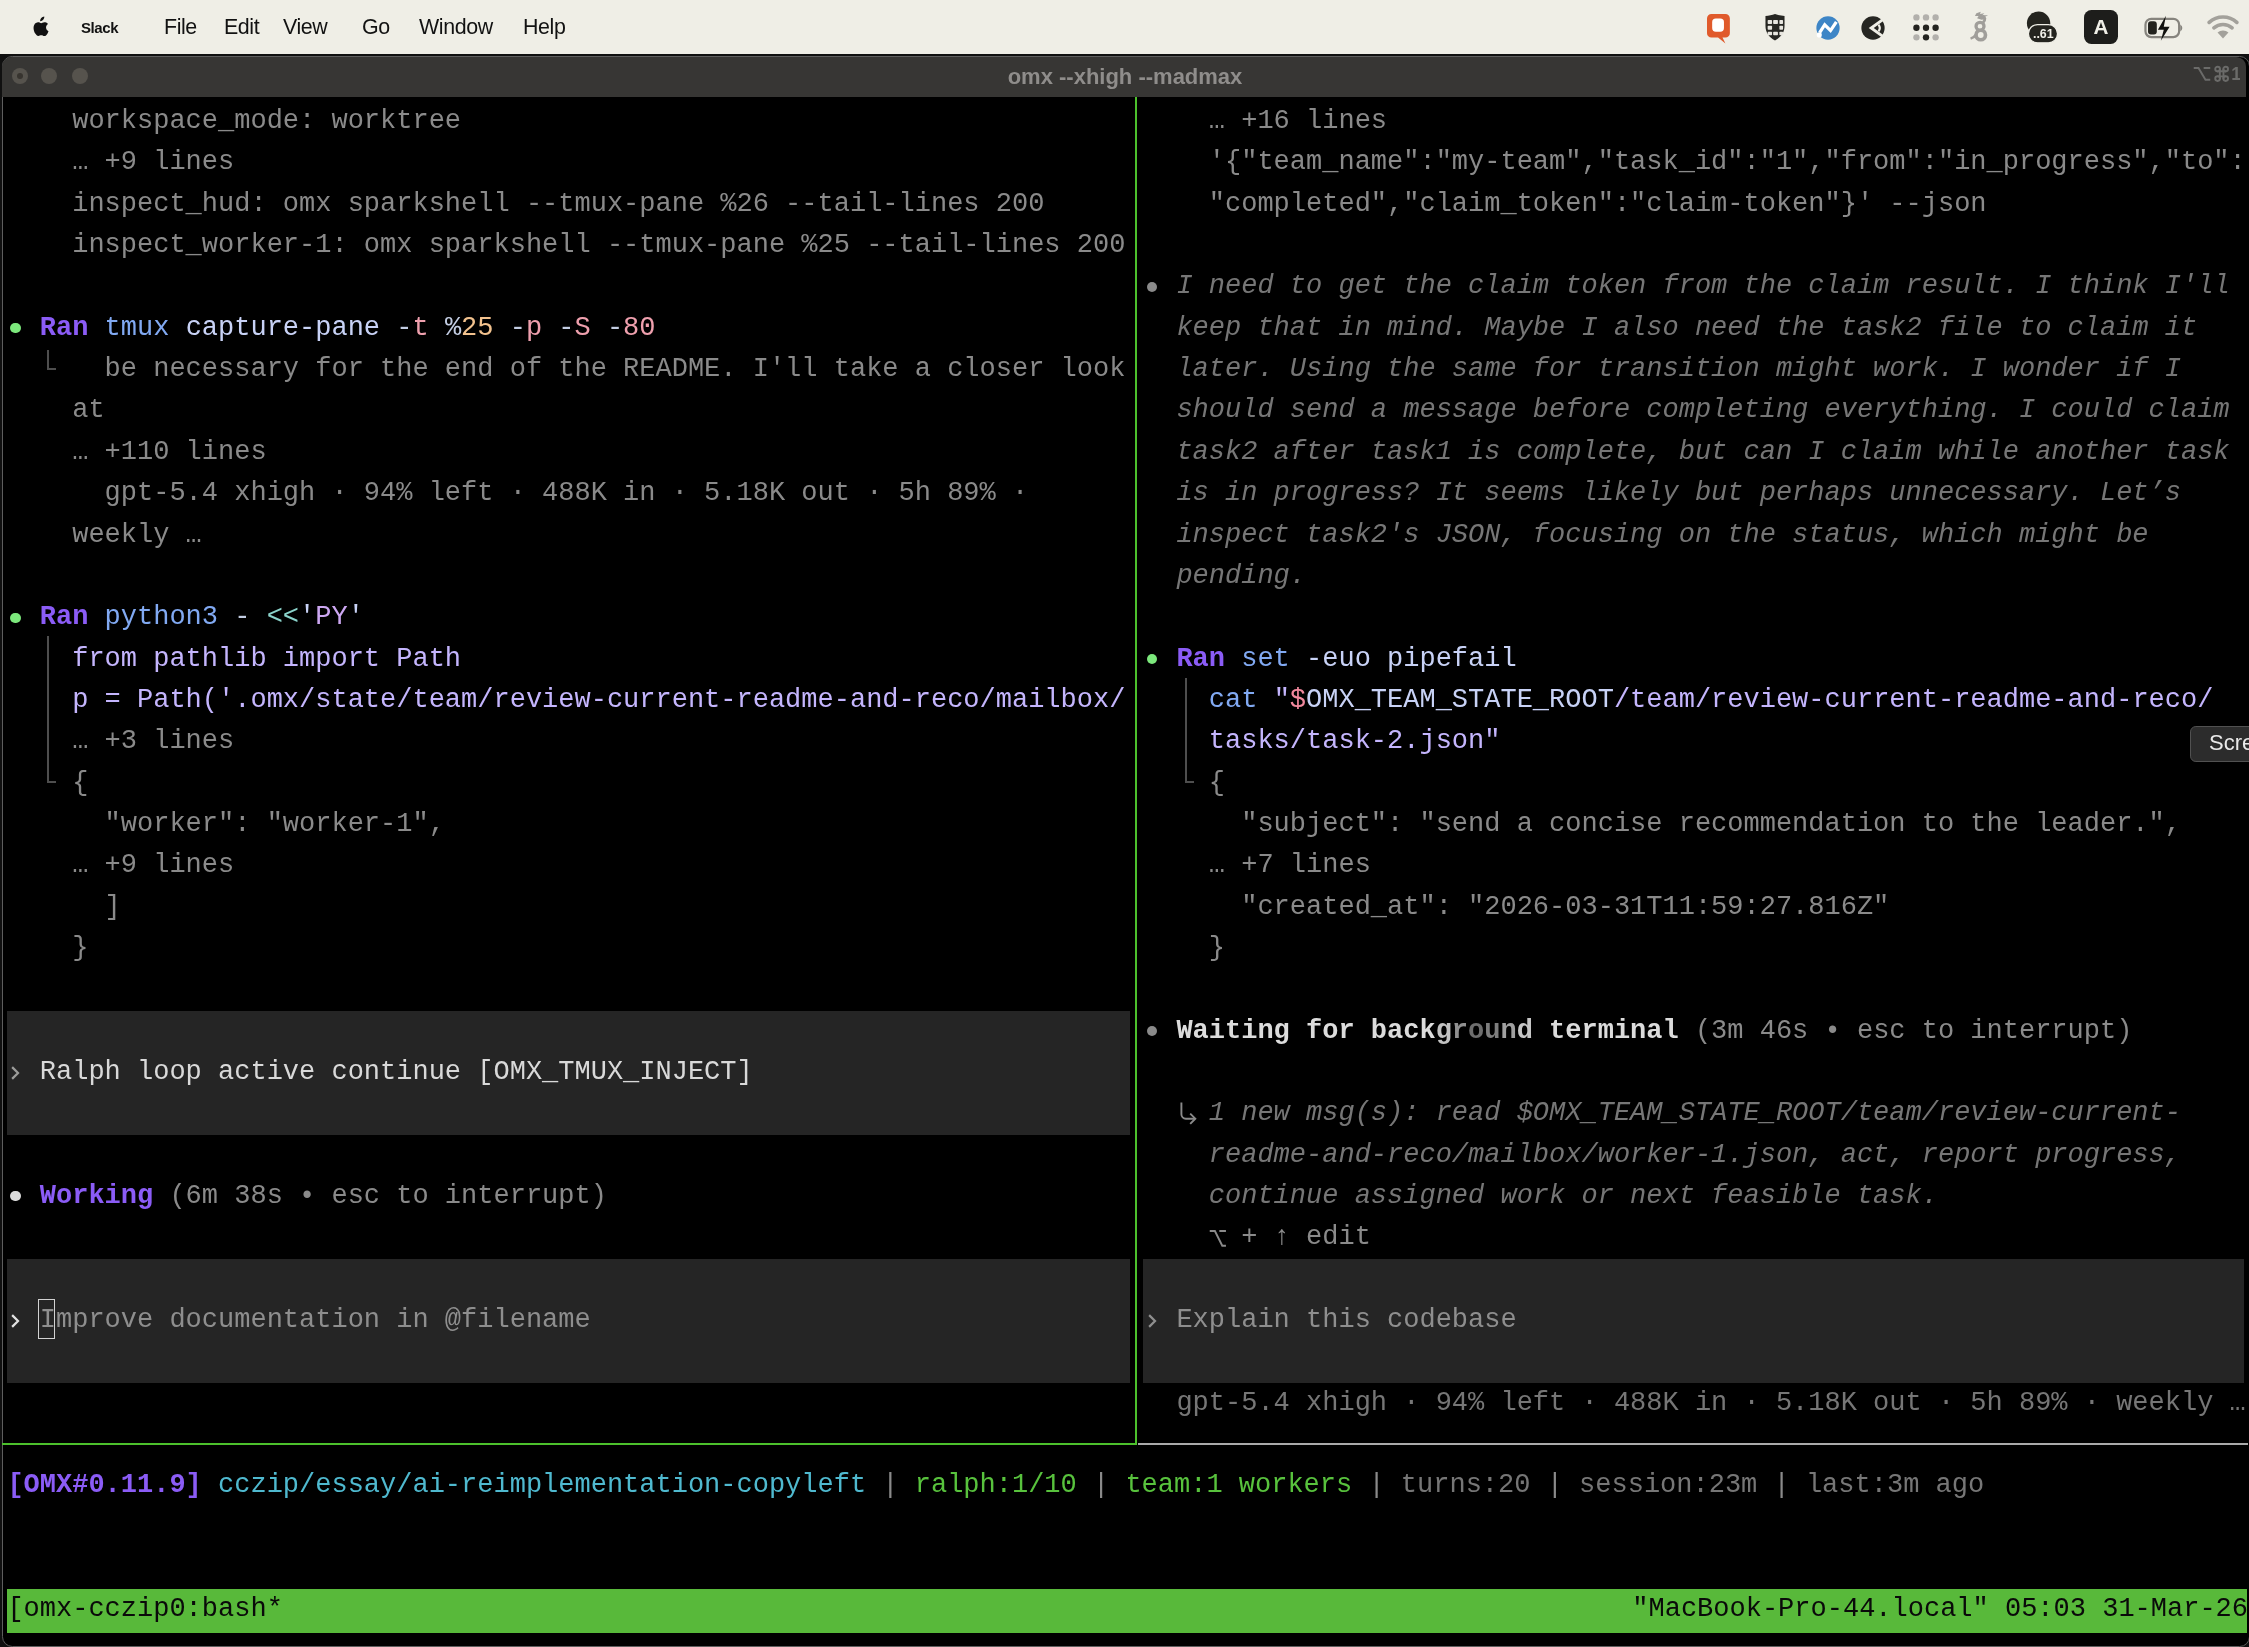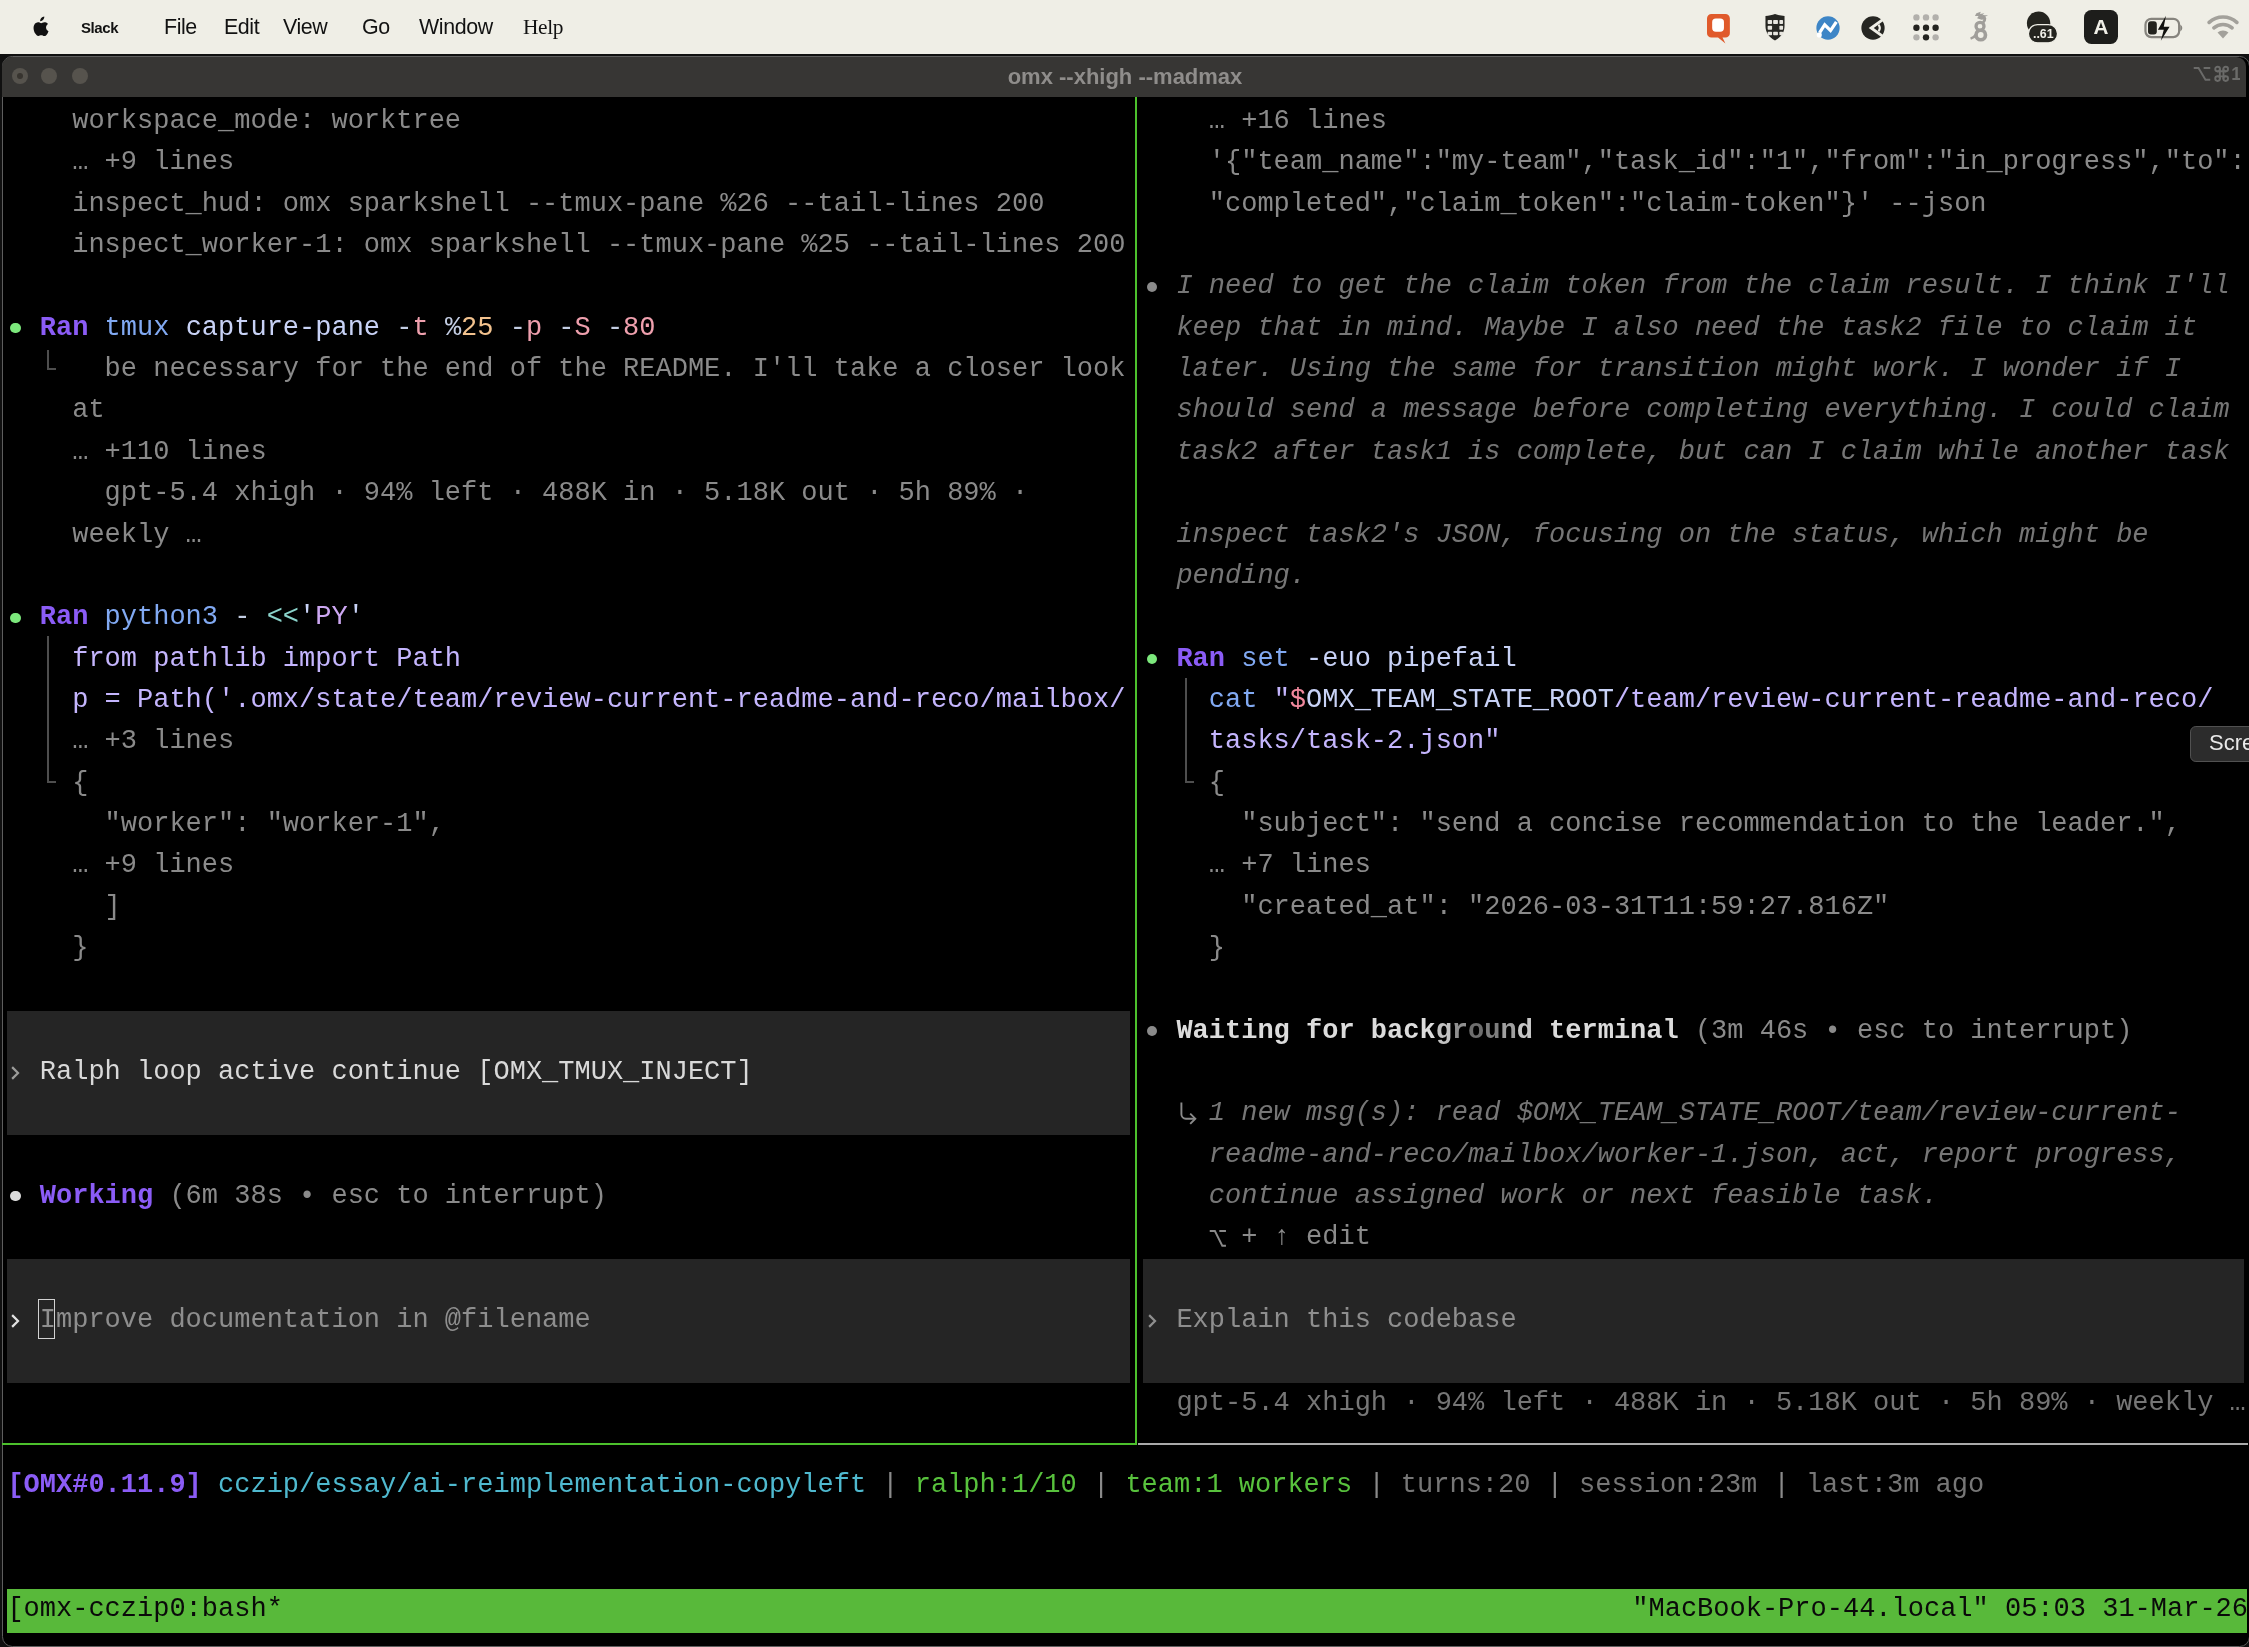--- a/index.html
+++ b/index.html
@@ -22,21 +22,21 @@
 .abs{position:absolute;}
 </style></head><body>
 <div id="page">
 <div class="abs" style="left:0;top:0;width:2250px;height:54px;background:#efeee6;"></div>
 <div class="abs" style="left:81px;top:15.5px;font-family:'Liberation Sans',sans-serif;font-size:15px;line-height:23px;font-weight:bold;color:#121212;letter-spacing:-0.4px;">Slack</div>
 <div class="abs" style="left:164px;top:15.5px;font-family:'Liberation Sans',sans-serif;font-size:21.4px;line-height:23px;font-weight:normal;color:#121212;letter-spacing:-0.4px;">File</div>
 <div class="abs" style="left:224px;top:15.5px;font-family:'Liberation Sans',sans-serif;font-size:21.4px;line-height:23px;font-weight:normal;color:#121212;letter-spacing:-0.4px;">Edit</div>
 <div class="abs" style="left:283px;top:15.5px;font-family:'Liberation Sans',sans-serif;font-size:21.4px;line-height:23px;font-weight:normal;color:#121212;letter-spacing:-0.4px;">View</div>
 <div class="abs" style="left:362px;top:15.5px;font-family:'Liberation Sans',sans-serif;font-size:21.4px;line-height:23px;font-weight:normal;color:#121212;letter-spacing:-0.4px;">Go</div>
 <div class="abs" style="left:419px;top:15.5px;font-family:'Liberation Sans',sans-serif;font-size:21.4px;line-height:23px;font-weight:normal;color:#121212;letter-spacing:-0.4px;">Window</div>
-<div class="abs" style="left:523px;top:15.5px;font-family:Liberation Serif, serif;font-size:21.4px;line-height:23px;font-weight:normal;color:#121212;letter-spacing:-0.4px;">Help</div>
+<div class="abs" style="left:523px;top:15.5px;font-family:Liberation Sans, sans-serif;font-size:21.4px;line-height:23px;font-weight:normal;color:#121212;letter-spacing:-0.4px;">Help</div>
 <svg class="abs" style="left:31px;top:16px;" width="18.5" height="22" viewBox="0 0 24 29">
 <path fill="#111" d="M15.9 4.9c.9-1.1 1.6-2.7 1.4-4.3-1.4.1-3 1-4 2.1-.9 1-1.6 2.6-1.4 4.1 1.5.1 3-.8 4-1.9z"></path>
 <path fill="#111" d="M19.6 15.3c0-3 2.5-4.5 2.6-4.6-1.4-2.1-3.6-2.4-4.4-2.4-1.9-.2-3.6 1.1-4.6 1.1-1 0-2.4-1.1-4-1-2 0-3.9 1.2-5 3-2.1 3.7-.5 9.1 1.5 12.1 1 1.5 2.2 3.1 3.8 3 1.5-.1 2.1-1 4-1s2.4 1 4 1 2.7-1.5 3.7-2.9c1.2-1.7 1.6-3.3 1.7-3.4-.1-.1-3.3-1.3-3.3-4.9z"></path>
     </svg>
 <svg class="abs" style="left:1707px;top:14px;" width="23.6" height="29.5" viewBox="0 0 32 40">
 <path fill="#e05a2b" d="M6 0h19a6 6 0 0 1 6 6v20a6 6 0 0 1-6 6h-4l4 8-10-8H6a6 6 0 0 1-6-6V6a6 6 0 0 1 6-6z"></path>
 <rect x="7" y="6" width="16" height="18" rx="5" fill="#fff"></rect>
     </svg>
 <svg class="abs" style="left:1764px;top:14px;" width="22" height="28" viewBox="0 0 30 38">
 <path fill="#262622" d="M15 0c4 1.5 8.5 2.3 13 2.5v13.3C28 25 23 31.5 15 36 7 31.5 2 25 2 15.8V2.5C6.5 2.3 11 1.5 15 0z"></path>
@@ -158,20 +158,21 @@
 <div class="r" style="left:7.4px;top:1300px;"><span class="g">  </span><span class="md">Improve documentation in @filename</span></div>
 <div class="r" style="left:7.4px;top:1465px;"><span class="w" style="font-weight:bold;">[OMX#0.11.9]</span><span class="g"> </span><span class="cy">cczip/essay/ai-reimplementation-copyleft</span><span class="g"> | </span><span class="sg">ralph:1/10</span><span class="g"> | </span><span class="sg">team:1 workers</span><span class="g"> | </span><span class="d">turns:20</span><span class="g"> | </span><span class="d">session:23m</span><span class="g"> | </span><span class="d">last:3m ago</span></div>
 <div class="r" style="left:1144px;top:101px;"><span class="g">    … +16 lines</span></div>
 <div class="r" style="left:1144px;top:142px;"><span class="g">    '{"team_name":"my-team","task_id":"1","from":"in_progress","to":"</span></div>
 <div class="r" style="left:1144px;top:184px;"><span class="g">    "completed","claim_token":"claim-token"}' --json</span></div>
 <div class="r" style="left:1144px;top:266px;text-align:right;"><span class="g">  </span><span class="d" style="font-style:italic;">I need to get the claim token from the claim result. I think I'll</span></div>
 <div class="r" style="left:1144px;top:308px;"><span class="d" style="font-style:italic;">  keep that in mind. Maybe I also need the task2 file to claim it</span></div>
 <div class="r" style="left:1144px;top:349px;text-align:right;"><span class="d" style="font-style:italic;">  later. Using the same for transition might work. I wonder if I</span></div>
 <div class="r" style="left:1144px;top:390px;"><span class="d" style="font-style:italic;">  should send a message before completing everything. I could claim</span></div>
 <div class="r" style="left:1144px;top:432px;"><span class="d" style="font-style:italic;">  task2 after task1 is complete, but can I claim while another task</span></div>
+<div class="r" style="left:1144px;top:473px;"><span class="d" style="font-style:italic;">  is in progress? It seems likely but perhaps unnecessary. Let’s</span></div>
 <div class="r" style="left:1144px;top:515px;"><span class="d" style="font-style:italic;">  inspect task2's JSON, focusing on the status, which might be</span></div>
 <div class="r" style="left:1144px;top:556px;"><span class="d" style="font-style:italic;">  pending.</span></div>
 <div class="r" style="left:1144px;top:639px;"><span class="g">  </span><span class="w" style="font-weight:bold;">Ran</span><span class="g"> </span><span class="bl">set</span><span class="g"> </span><span class="lv">-euo pipefail</span></div>
 <div class="r" style="left:1144px;top:680px;"><span class="g">    </span><span class="bl">cat</span><span class="g"> </span><span class="gr">"</span><span class="p2">$</span><span class="lv">OMX_TEAM_STATE_ROOT</span><span class="gr">/team/review-current-readme-and-reco/</span></div>
 <div class="r" style="left:1144px;top:721px;"><span class="gr">    tasks/task-2.json"</span></div>
 <div class="r" style="left:1144px;top:763px;"><span class="g">    {</span></div>
 <div class="r" style="left:1144px;top:804px;"><span class="g">      "subject": "send a concise recommendation to the leader.",</span></div>
 <div class="r" style="left:1144px;top:845px;"><span class="g">    … +7 lines</span></div>
 <div class="r" style="left:1144px;top:887px;"><span class="g">      "created_at": "2026-03-31T11:59:27.816Z"</span></div>
 <div class="r" style="left:1144px;top:928px;"><span class="g">    }</span></div>

